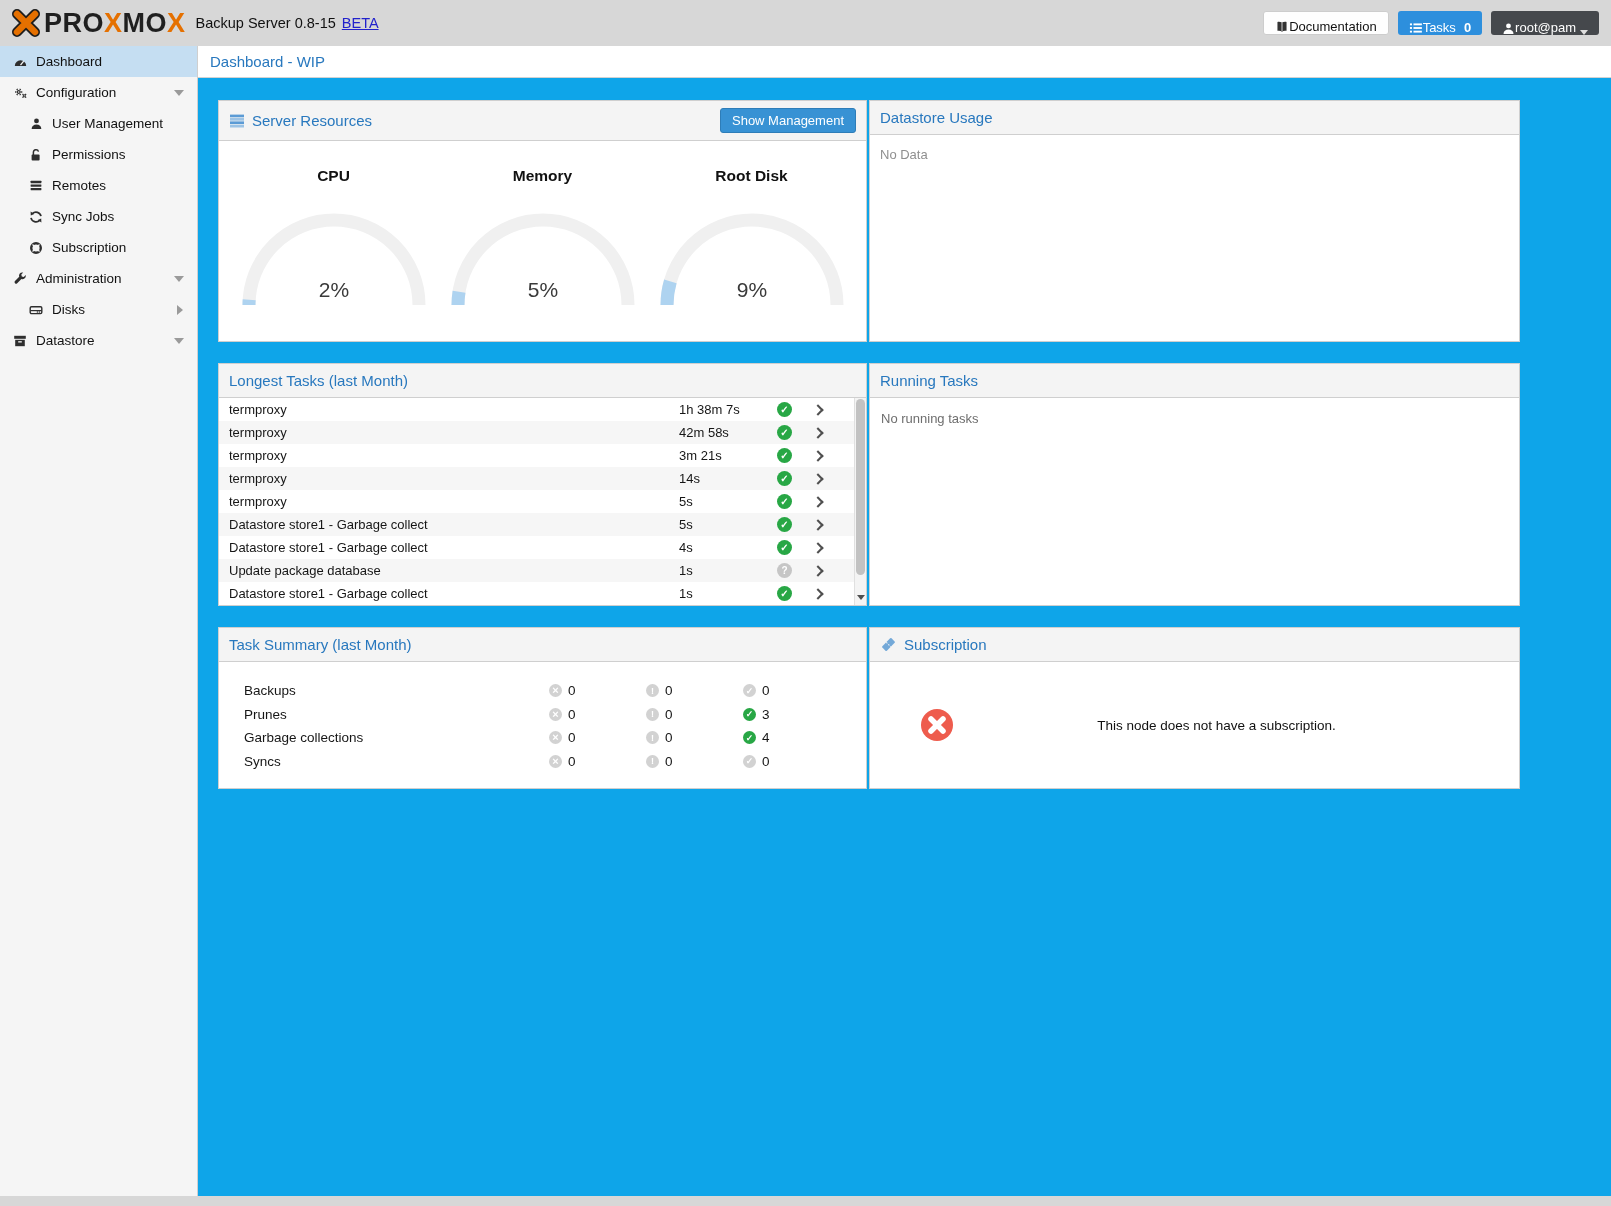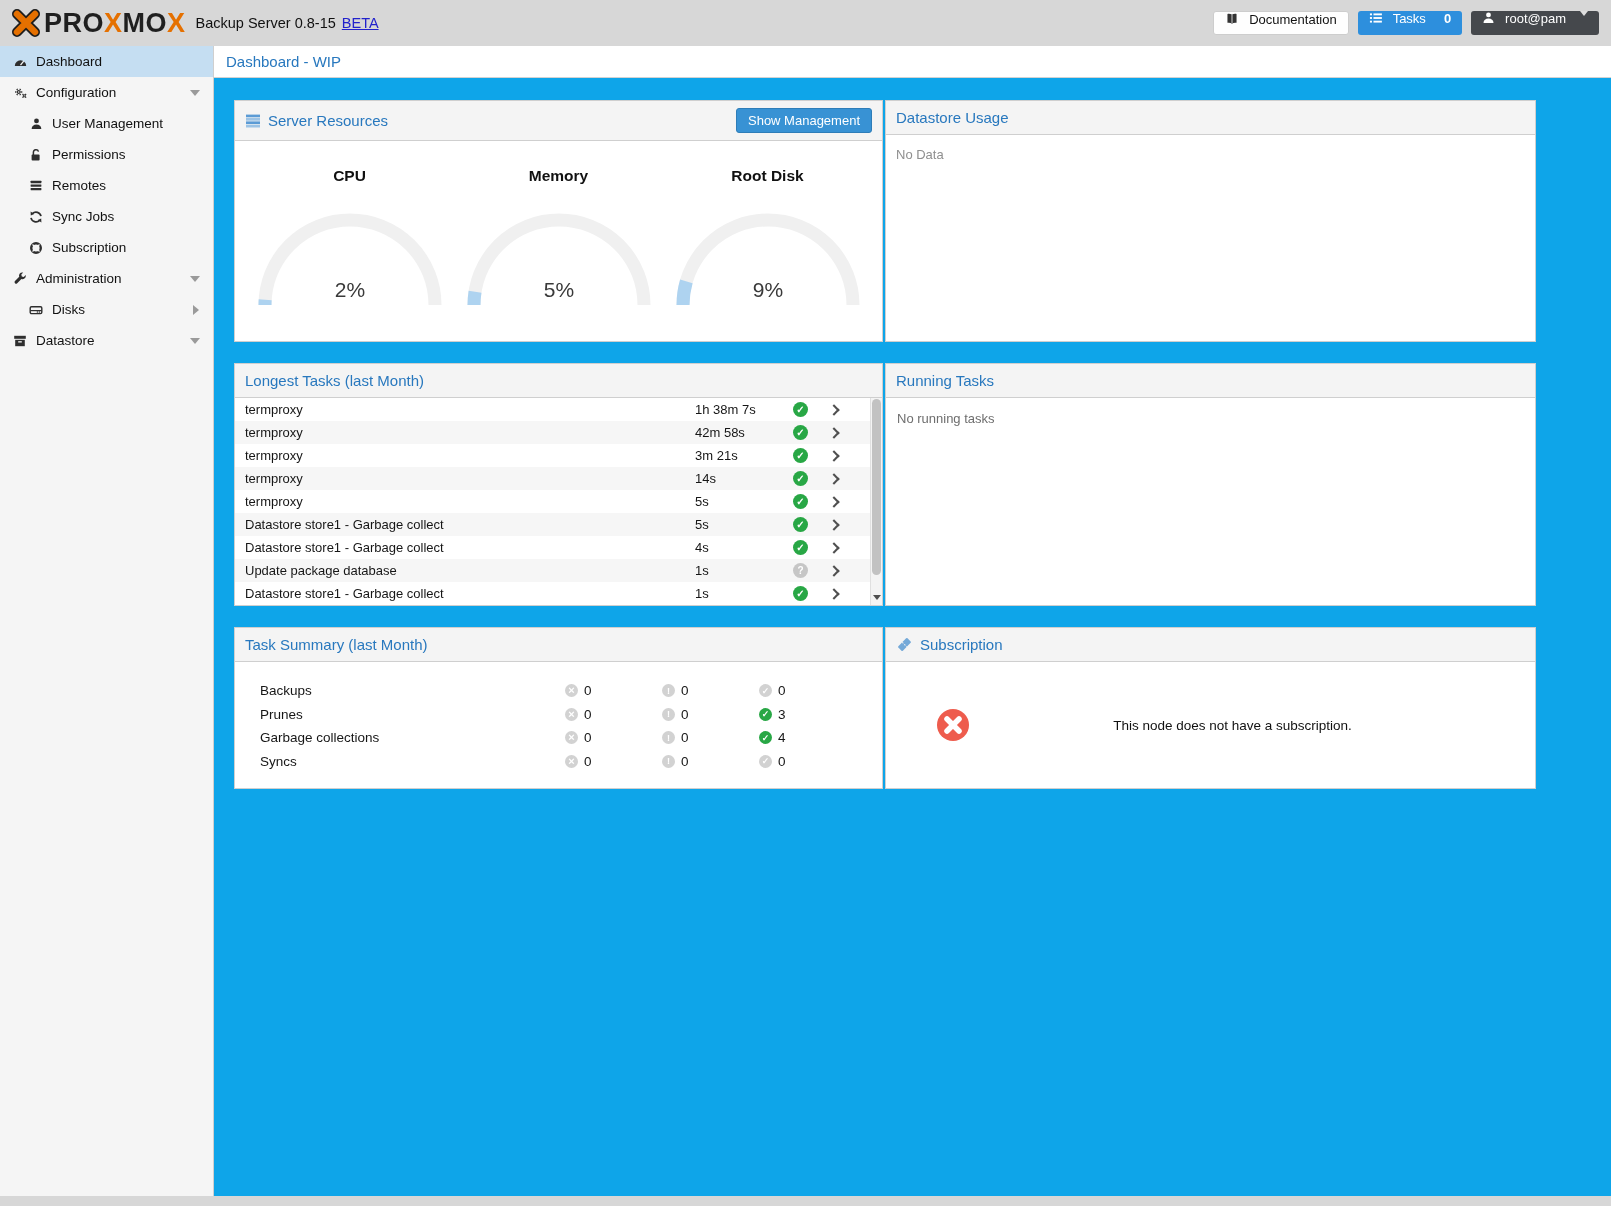--- a/index.html
+++ b/index.html
@@ -7,30 +7,30 @@
   body{font-family:"Liberation Sans",sans-serif;background:#fff;overflow:hidden;font-size:13px;color:#1a1a1a}
 
   
   .topbar{height:46px;background:#d7d7d7;display:flex;align-items:center;padding:0 10px}
   .logo{display:flex;align-items:flex-end}
   .logo-word{font-weight:bold;font-size:27px;letter-spacing:.5px;margin-left:2px;color:#1f1f1f}
   .logo-word .accent{color:#E57000}
   .topbar-sub{margin-left:10px;font-size:14.5px;color:#111}
   .beta-link{margin-left:6px;font-size:14.5px;color:#2222cc;text-decoration:underline;cursor:pointer}
   .top-actions{margin-left:auto;display:flex;gap:9px;align-items:center;margin-right:2px}
-  .tbtn{height:24px;border-radius:3px;display:inline-flex;align-items:flex-start;padding:0 11px;font-size:13px;cursor:pointer;gap:10px;white-space:nowrap}
+  .tbtn{height:24px;border-radius:3px;display:inline-flex;align-items:flex-end;padding:0 11px;font-size:13px;cursor:pointer;gap:0;white-space:nowrap}
   .tbtn-doc{background:#fefefe;color:#111;border:1px solid #cdcdcd}
   .tbtn-tasks{background:#2d8fdd;color:#fff}
   .tbtn-tasks .count{font-weight:bold;margin-left:8px}
   .tbtn-user{background:#45484c;color:#fff}
   .caret-down-sm{width:0;height:0;border-left:4px solid transparent;border-right:4px solid transparent;border-top:5px solid #dedede;margin-left:4px}
 
   
   .layout{display:flex;height:1150px}
-  .sidebar{width:214px;background:#f5f5f5;border-right:1px solid #cfcfcf;flex:none}
+  .sidebar{width:198px;background:#f5f5f5;border-right:1px solid #cfcfcf;flex:none}
   .main{flex:1;background:#0ea5e9;display:flex;flex-direction:column}
 
   
   .nav-item{height:31px;display:flex;align-items:center;padding-left:12px;font-size:13.5px;cursor:pointer;position:relative;color:#111}
   .nav-item.level-1{padding-left:28px}
   .nav-item.selected{background:#c5def2}
   .nav-icon{width:16px;height:15px;margin-right:8px;display:inline-flex;align-items:center;justify-content:center;flex:none}
   .nav-caret-down{position:absolute;right:13px;width:0;height:0;border-left:5px solid transparent;border-right:5px solid transparent;border-top:6px solid #9a9a9a}
   .nav-caret-right{position:absolute;right:14px;width:0;height:0;border-top:5px solid transparent;border-bottom:5px solid transparent;border-left:6px solid #9a9a9a}
 

